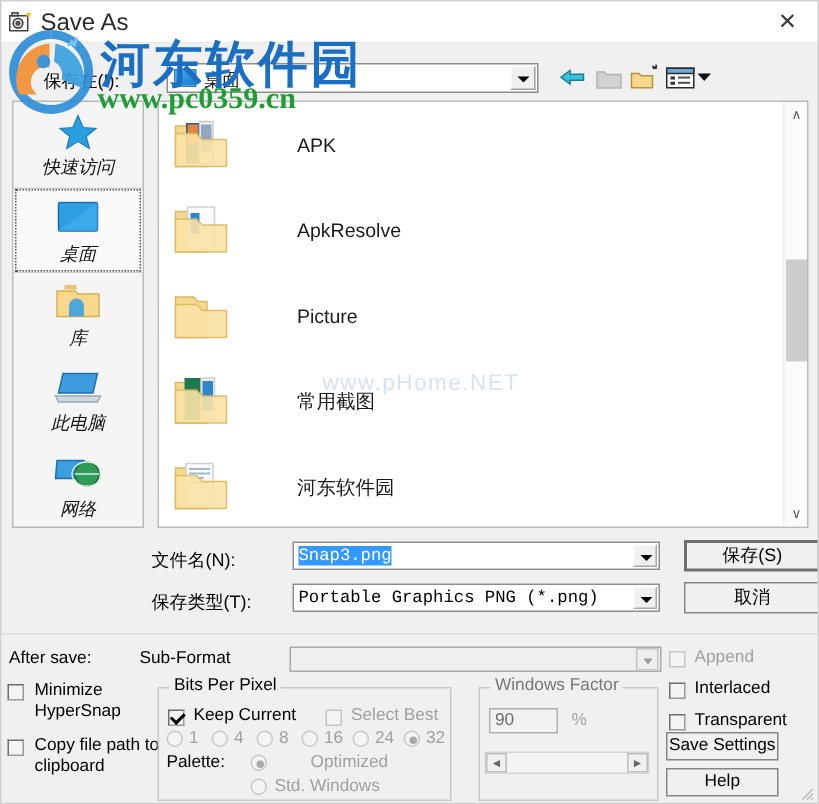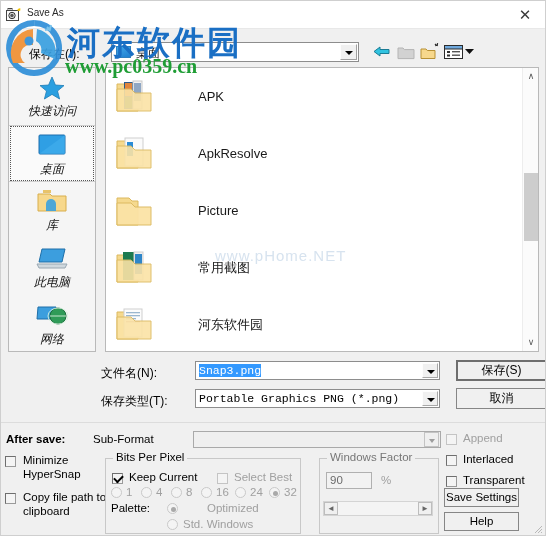--- a/index.html
+++ b/index.html
@@ -26,21 +26,21 @@
     width: 544px; height: 28px;
     background: #ffffff;
     border-bottom: 1px solid #e8e8e8;
   }
   .title-icon {
     position: absolute; left: 5px; top: 6px;
     width: 16px; height: 16px;
   }
   .title-text {
     position: absolute; left: 26px; top: 6px;
-    font-size: 10px; color: #2b2b2b;
+    font-size: 16px; color: #2b2b2b;
     font-family: "Liberation Sans", sans-serif;
     white-space: nowrap;
   }
   .title-close {
     position: absolute; right: 6px; top: 3px;
     width: 28px; height: 22px;
     text-align: center; line-height: 22px;
     font-size: 15px; color: #3a3a3a;
     cursor: default;
   }
@@ -513,21 +513,21 @@
   <div class="tfield" style="left:194px; top:388px; width:245px;">
     <span class="val">Portable Graphics PNG (*.png)</span>
     <span class="cbo"></span>
   </div>
 
   <div class="dlgbtn default" style="left:455px; top:359px;">保存(S)</div>
   <div class="dlgbtn" style="left:455px; top:387px;">取消</div>
 
   <div class="optpanel">
 
-    <span class="lbl" style="left:5px; top:10px;font-weight:bold;">After save:</span>
+    <span class="lbl" style="left:5px; top:10px;">After save:</span>
 
     <span class="cbx" style="left:4px; top:33px;"></span>
     <span class="lbl" style="left:22px; top:31px;">Minimize</span>
     <span class="lbl" style="left:22px; top:45px;">HyperSnap</span>
 
     <span class="cbx" style="left:4px; top:70px;"></span>
     <span class="lbl" style="left:22px; top:68px;">Copy file path to</span>
     <span class="lbl" style="left:22px; top:82px;">clipboard</span>
 
     <span class="lbl" style="left:92px; top:10px;">Sub-Format</span>

